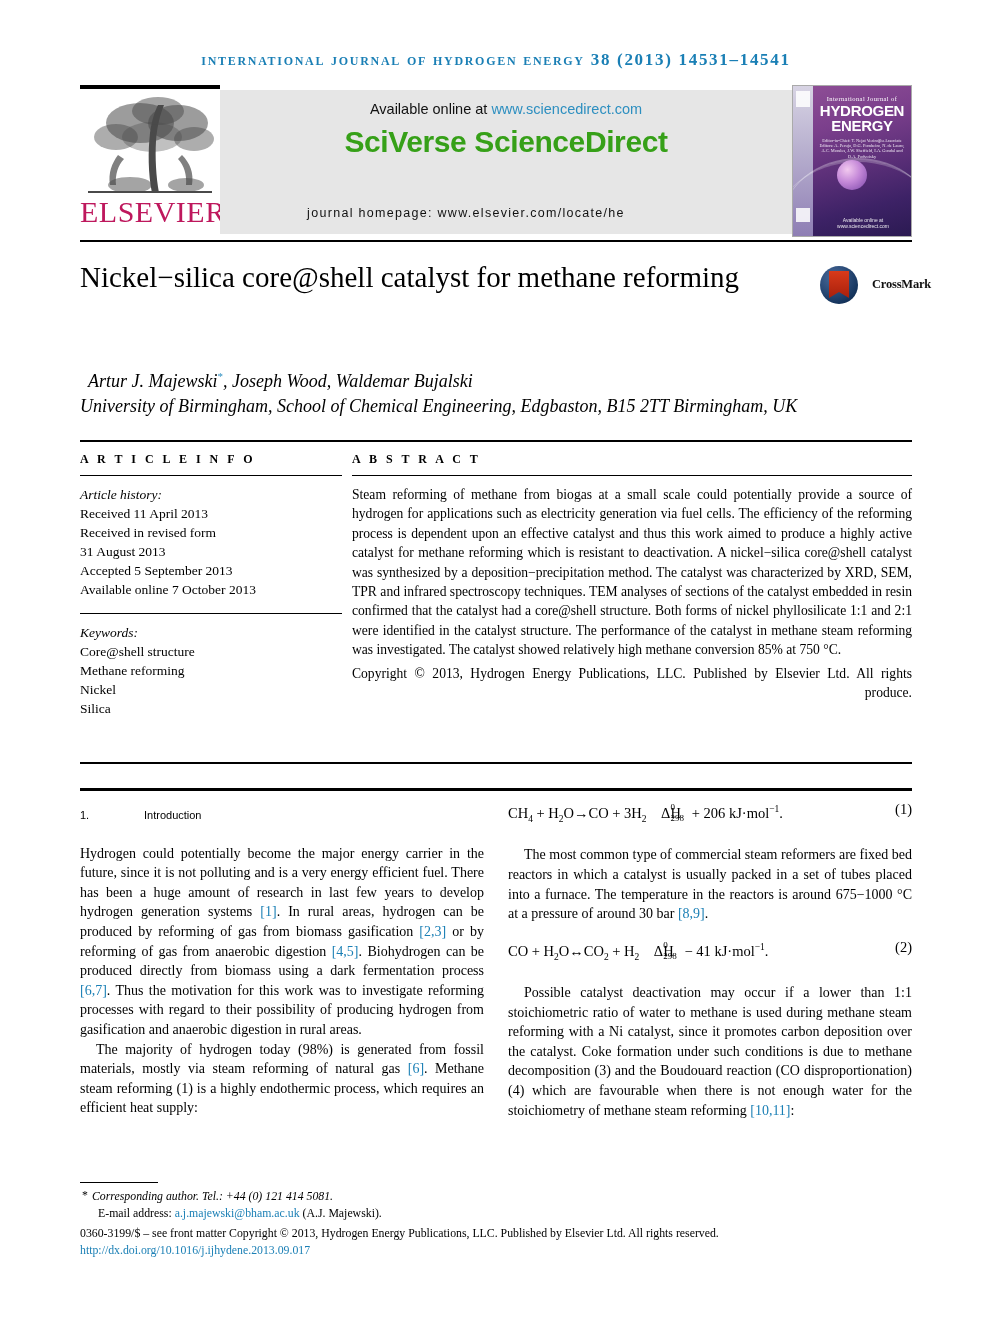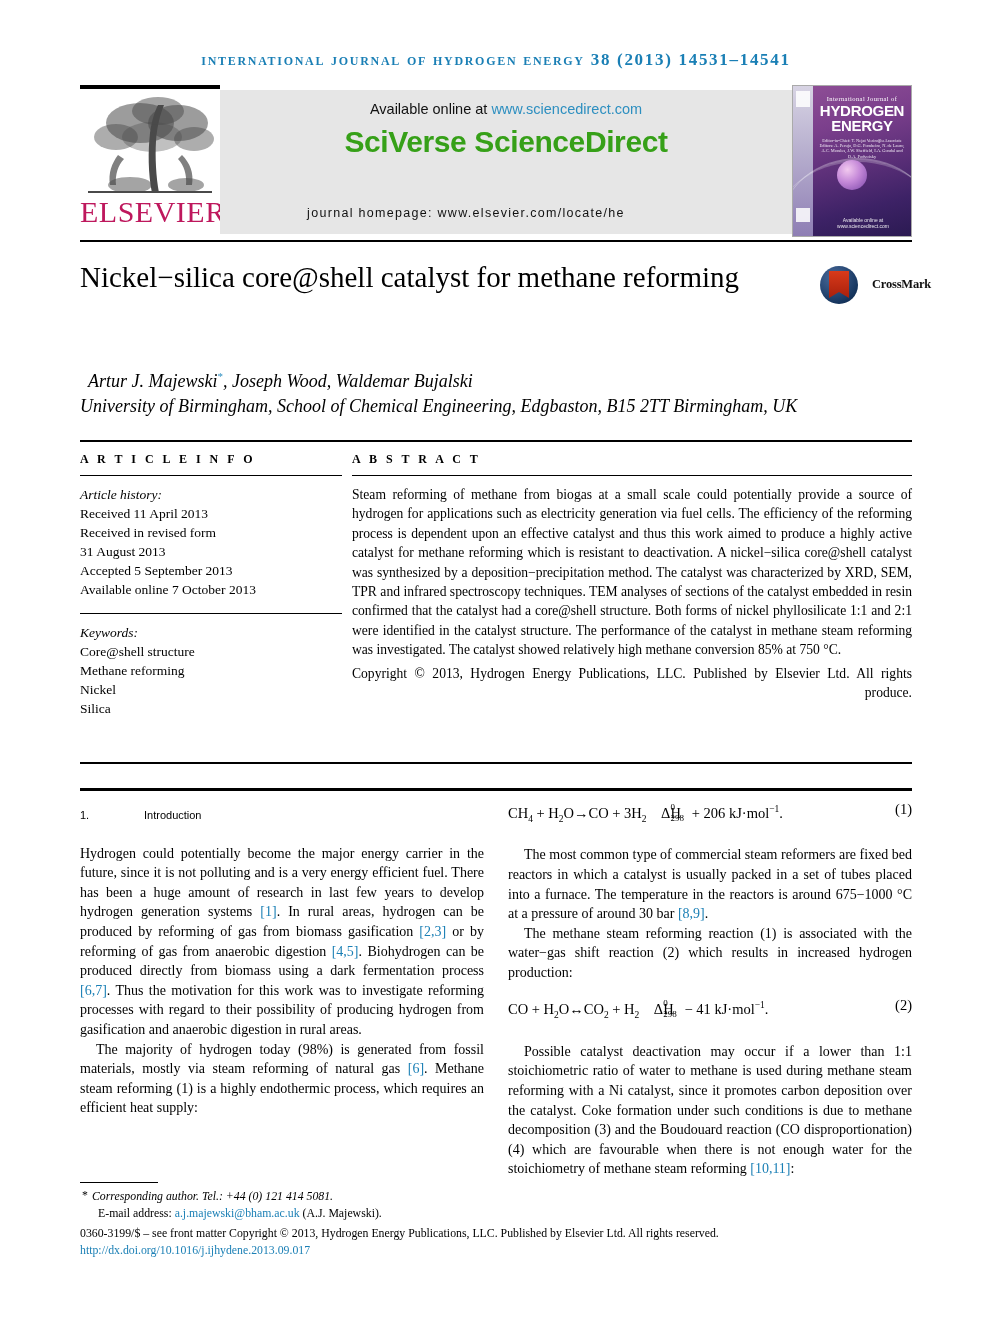--- a/index.html
+++ b/index.html
@@ -538,23 +538,20 @@
   </div>
 
   <div class="body-col right">
     <div class="eq">
       CH<sub>4</sub> + H<sub>2</sub>O→CO + 3H<sub>2</sub>&nbsp;&nbsp;&nbsp;&nbsp;Δ<span class="dH">H<span class="s1">0</span><span class="s2">298</span></span>&nbsp;&nbsp;&nbsp;+ 206 kJ·mol<sup>−1</sup>.
       <span class="eqno">(1)</span>
     </div>
     <p style="text-indent:16px;">
       The most common type of commercial steam reformers are fixed bed reactors in which a catalyst is usually packed in a set of tubes placed into a furnace. The temperature in the reactors is around 675−1000 °C at a pressure of around 30 bar <span class="ref">[8,9]</span>.
     </p>
-    <p>
-      The methane steam reforming reaction (1) is associated with the water−gas shift reaction (2) which results in increased hydrogen production:
-    </p>
     <div class="eq" style="margin-top:14px;">
       CO + H<sub>2</sub>O↔CO<sub>2</sub> + H<sub>2</sub>&nbsp;&nbsp;&nbsp;&nbsp;Δ<span class="dH">H<span class="s1">0</span><span class="s2">298</span></span>&nbsp;&nbsp;&nbsp;− 41 kJ·mol<sup>−1</sup>.
       <span class="eqno">(2)</span>
     </div>
     <p style="text-indent:16px;">
       Possible catalyst deactivation may occur if a lower than 1:1 stoichiometric ratio of water to methane is used during methane steam reforming with a Ni catalyst, since it promotes carbon deposition over the catalyst. Coke formation under such conditions is due to methane decomposition (3) and the Boudouard reaction (CO disproportionation) (4) which are favourable when there is not enough water for the stoichiometry of methane steam reforming <span class="ref">[10,11]</span>:
     </p>
   </div>
 
   <div class="foot-rule"></div>

